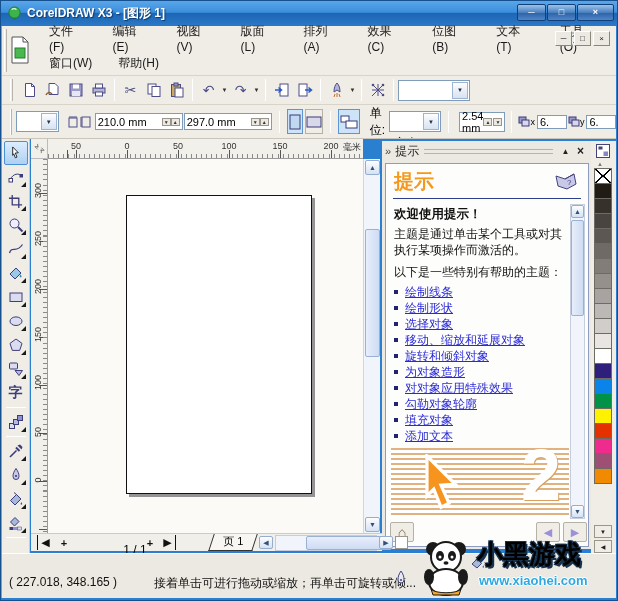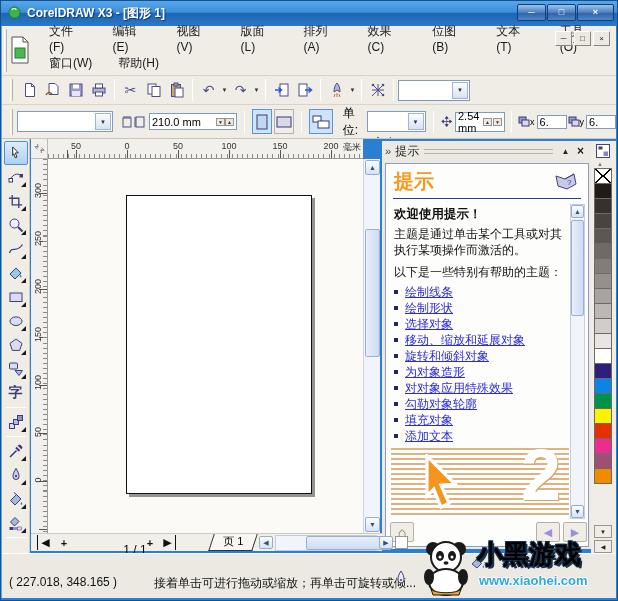--- a/index.html
+++ b/index.html
@@ -322,20 +322,25 @@
         <rect x="2" y="1" width="8" height="10" fill="none" stroke="#4c4c86"></rect>
           <path d="M1 1v10" stroke="#4c4c86"></path>
         </svg>
     </div>
     <div class="stack" style="margin-left:3px;">
       <div class="field" style="width:88px;">
         <span style="flex:1">210.0 mm</span>
         <span class="mini">▼</span>
         <span class="mini">▲</span>
       </div>
+      <div class="field" style="width:88px;">
+        <span style="flex:1">297.0 mm</span>
+        <span class="mini">▼</span>
+        <span class="mini">▲</span>
+      </div>
     </div>
     <div class="sepv" style="margin:0 7px;"></div>
     <div class="pb-toggle on">
       <svg width="14" height="16" viewBox="0 0 14 16">
         <rect x="2" y="1" width="10" height="14" fill="#c0d8f0" stroke="#3a3a7a"></rect>
         </svg>
     </div>
     <div class="pb-toggle" style="margin-left:2px;">
       <svg width="16" height="14" viewBox="0 0 16 14">
         <rect x="1" y="2" width="14" height="10" fill="#d8d8ea" stroke="#3a3a7a"></rect>

